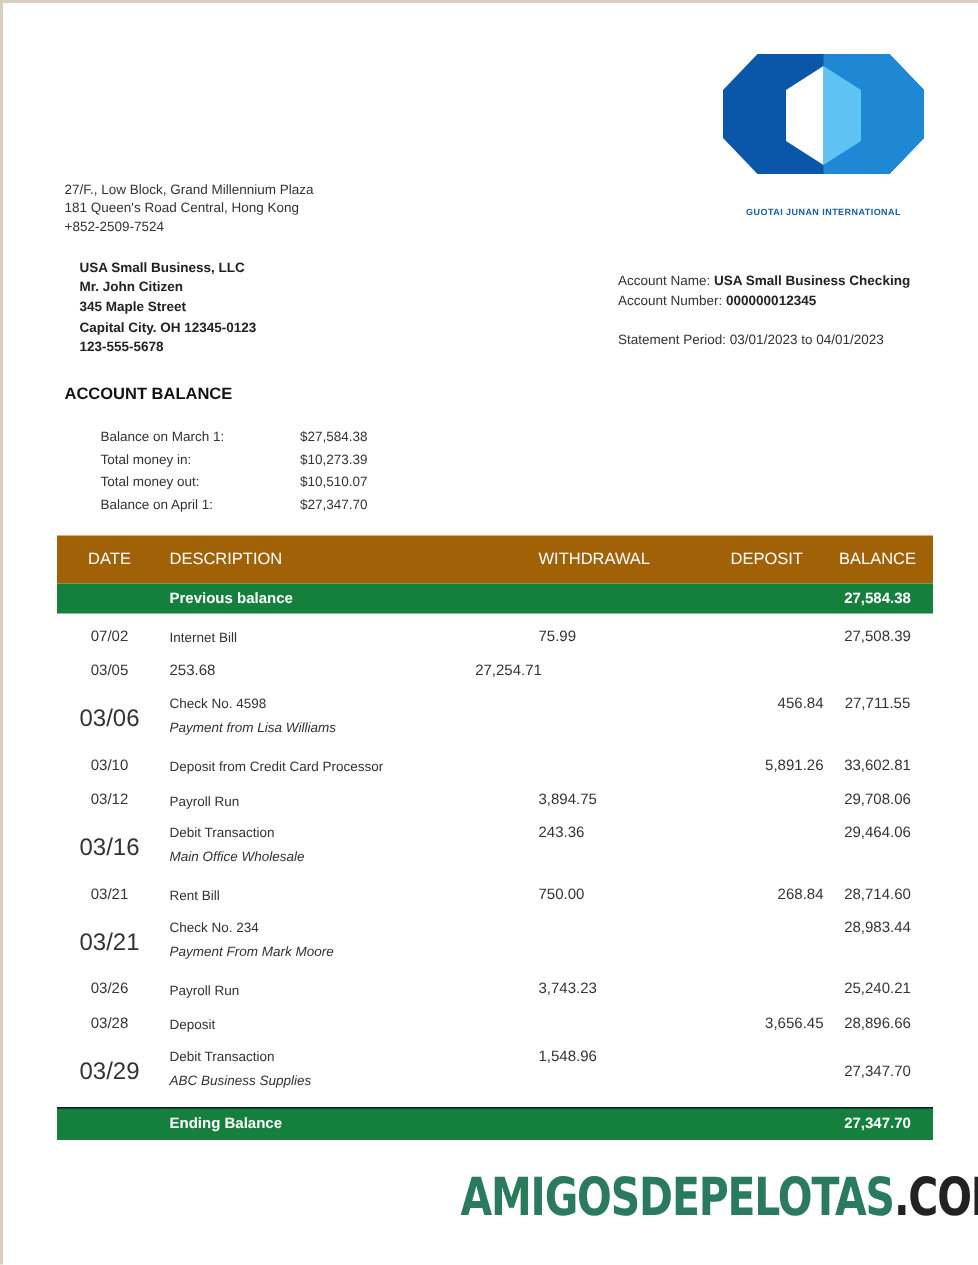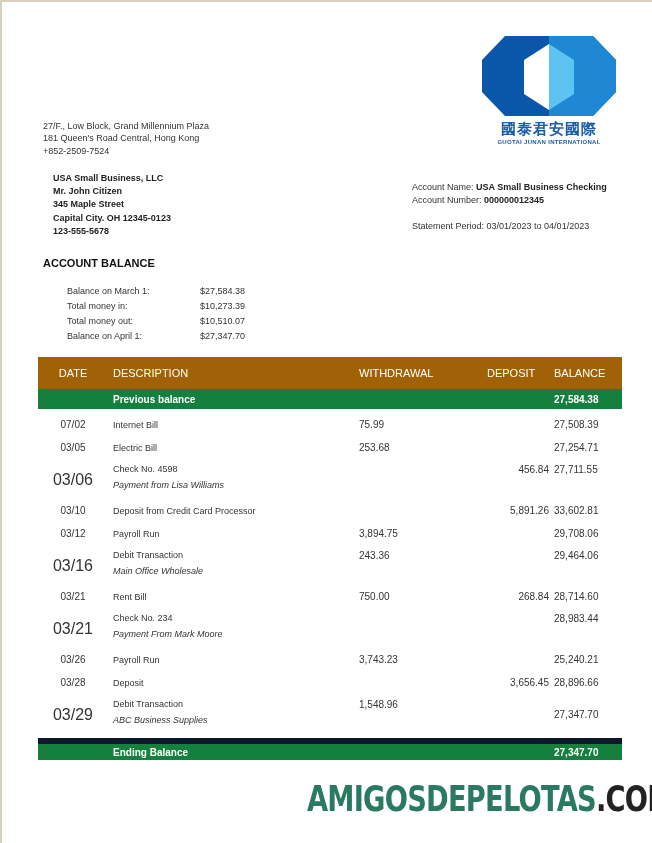--- a/index.html
+++ b/index.html
@@ -36,26 +36,26 @@
   .sum-title { left: 41px; top: 255px; font-size: 11px; font-weight: bold; color: #111; }
   .sum-table { left: 41px; top: 281px; font-size: 9px; color: #333; }
   .sum-row { display: flex; height: 15.2px; align-items: center; }
   .sum-label { width: 157px; padding-left: 24px; }
   .sum-val { width: 60px; }
 
   
   .tx { left: 36px; top: 355px; width: 584px; }
   .tx-head { background: #a16207; color: #fff; height: 32px; display: flex; align-items: center; font-size: 11px; }
   .prev, .ending { background: #15803d; color: #fff; height: 20px; display: flex; align-items: center; font-size: 10px; font-weight: bold; }
-  .ending { height: 22px; margin-top: 4px; border-top: 6px solid #0f172a; }
+  .ending { height: 22px; margin-top: 4px; border-top: 1px solid #0f172a; }
   .c-date { width: 70px; text-align: center; }
   .c-desc { width: 246px; padding-left: 5px; }
   .c-wd { width: 110px; padding-left: 5px; }
   .c-dep { width: 90px; text-align: right; padding-right: 5px; }
-  .c-bal { width: 68px; text-align: left; padding-right: 6px; }
+  .c-bal { width: 68px; text-align: center; padding-right: 6px; }
   .tx-head .c-bal { padding-right: 6px; }
   .tx-head .c-dep { text-align: left; padding-left: 23px; padding-right: 0; }
 
   .row { display: flex; font-size: 9px; color: #333; }
   .row.single { height: 23px; align-items: center; }
   .row.double { height: 40px; align-items: flex-start; padding-top: 5px; }
   .row.double .c-date { align-self: center; margin-top: -4px; font-size: 16px; }
   .row .c-date { font-size: 10px; color: #333; }
   .row .c-wd, .row .c-dep, .row .c-bal { font-size: 10px; }
   .row .sub { display: block; font-style: italic; margin-top: 6px; font-size: 9px; }
@@ -74,21 +74,20 @@
   <svg width="138" height="88" viewBox="0 0 138 88">
 
     <polygon points="25,4 113,4 136,28 136,60 113,84 25,84 2,60 2,28" fill="#0a56a8"></polygon>
 
     <polygon points="69,4 113,4 136,28 136,60 113,84 69,84" fill="#1e88d4"></polygon>
 
     <polygon points="69,12 69,78 44,62 44,28" fill="#ffffff"></polygon>
 
     <polygon points="69,12 94,28 94,62 69,78" fill="#5ec3f2"></polygon>
   </svg>
-  <div class="logo-cn">國泰君安國際</div>
   <div class="logo-en">GUOTAI JUNAN INTERNATIONAL</div>
 </div>
 
 <div class="abs bank-addr">
   <div>27/F., Low Block, Grand Millennium Plaza</div>
   <div>181 Queen's Road Central, Hong Kong</div>
   <div>+852-2509-7524</div>
 </div>
 
 <div class="abs cust">
@@ -156,21 +155,20 @@
   <div class="row single">
     <div class="c-date">07/02</div>
     <div class="c-desc">Internet Bill</div>
     <div class="c-wd">75.99</div>
     <div class="c-dep"></div>
     <div class="c-bal">27,508.39</div>
   </div>
 
   <div class="row single">
     <div class="c-date">03/05</div>
-    <div class="c-desc">Electric Bill</div>
     <div class="c-wd">253.68</div>
     <div class="c-dep"></div>
     <div class="c-bal">27,254.71</div>
   </div>
 
   <div class="row double">
     <div class="c-date">03/06</div>
     <div class="c-desc">
       <span>Check No.  4598</span>
       <span class="sub">Payment from Lisa Williams</span>

